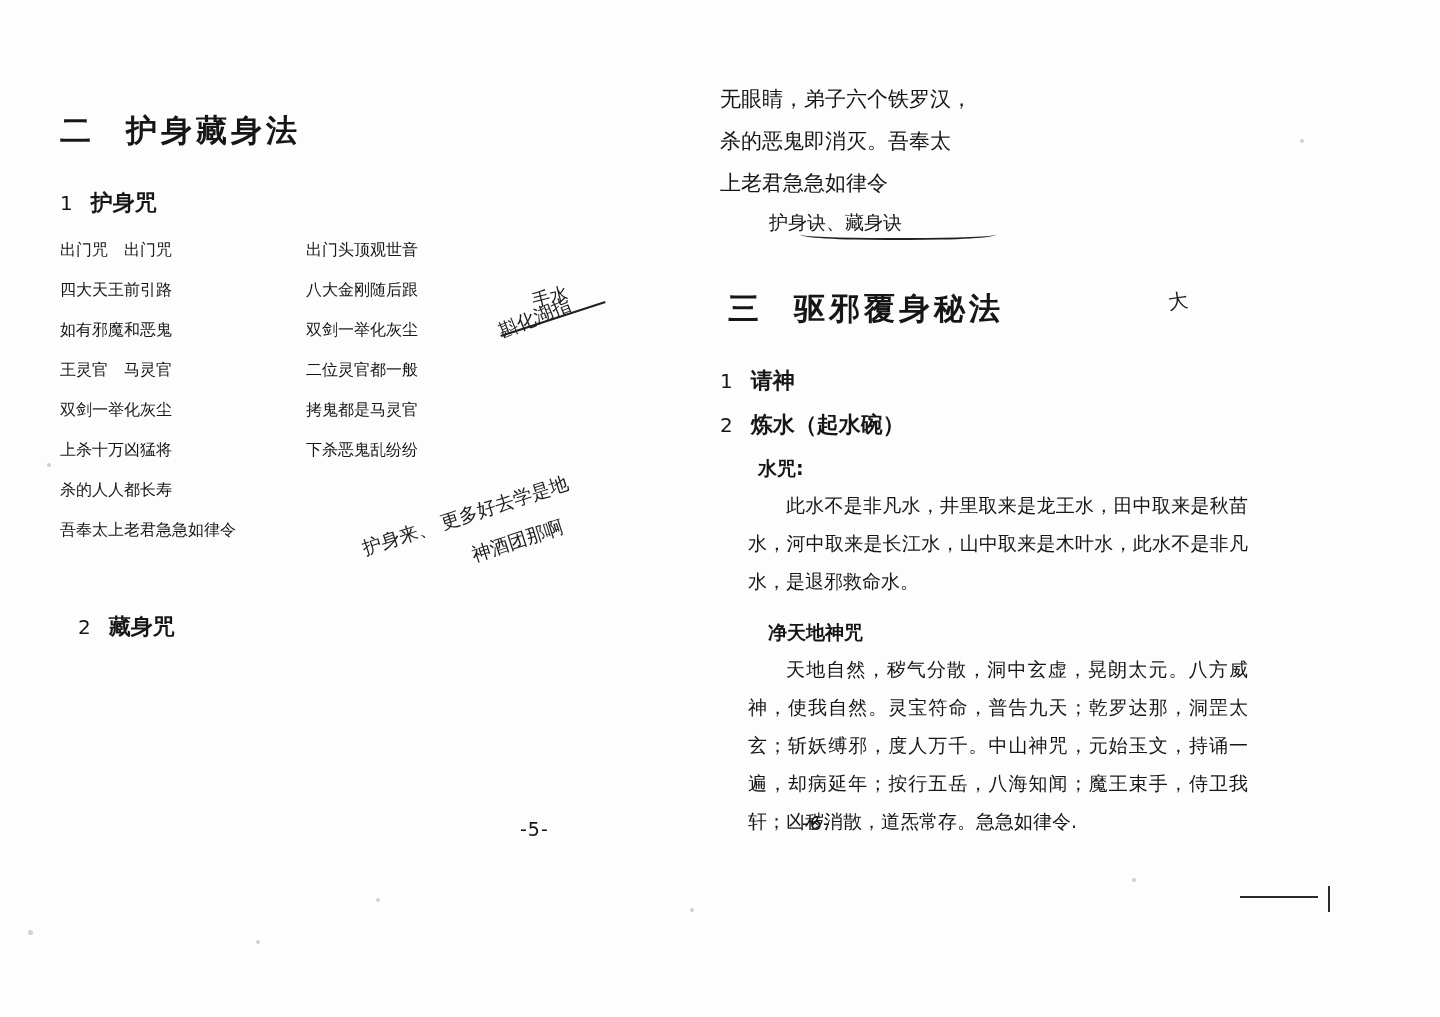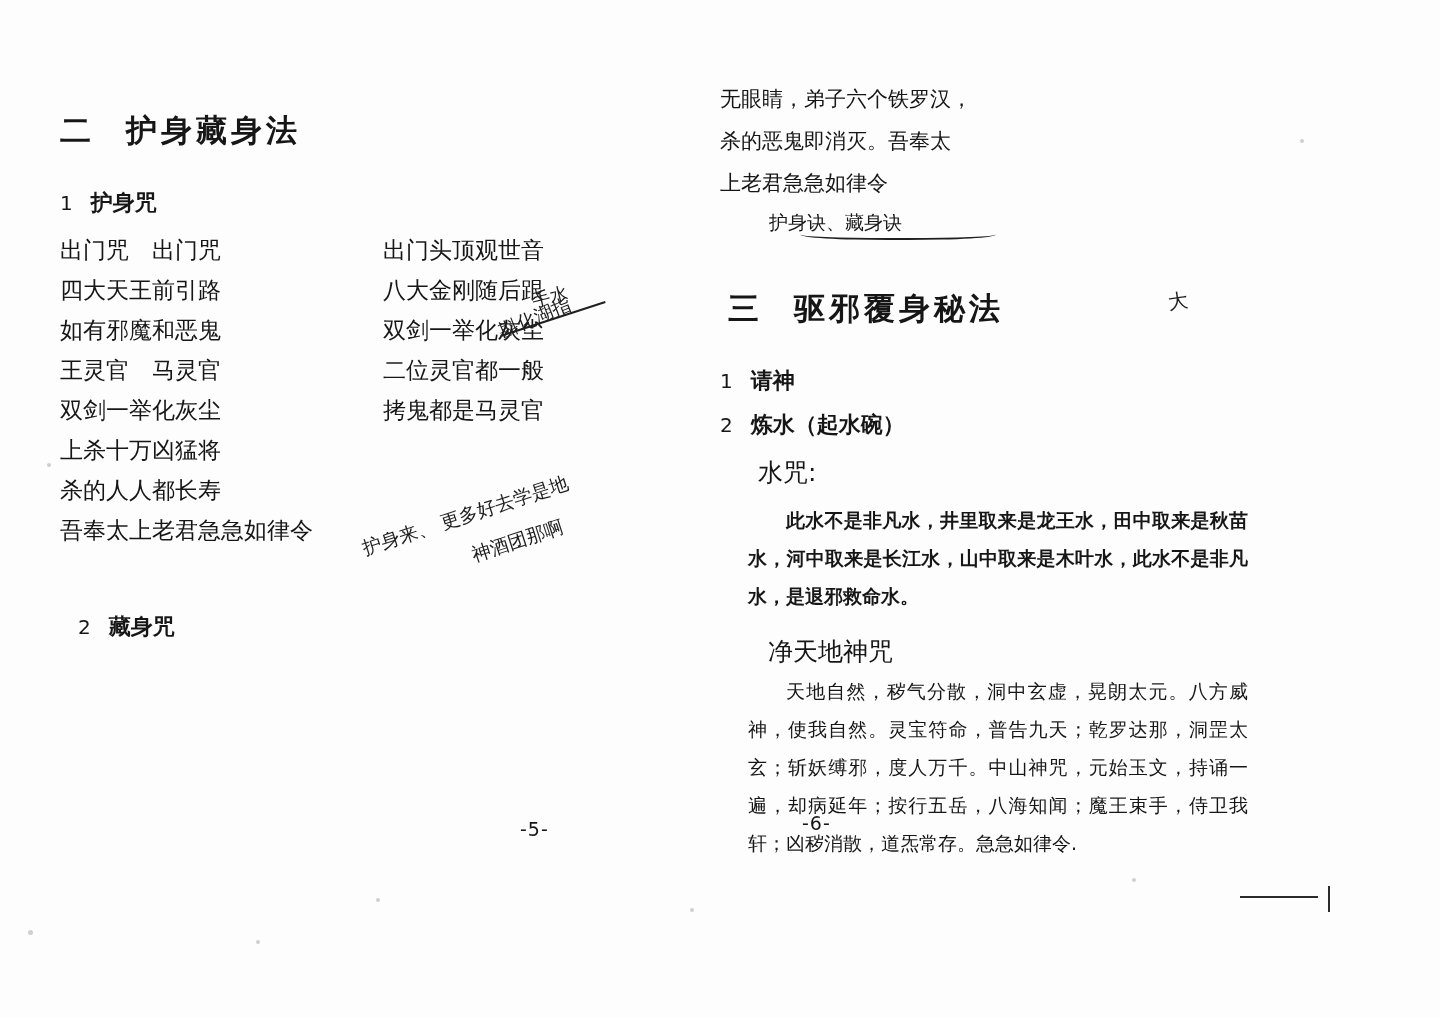--- a/index.html
+++ b/index.html
@@ -51,39 +51,39 @@
     align-items: baseline;
   }
   .sec-num { margin-right: 18px; font-weight: normal; font-size: 20px; }
 
   .two-col {
     display: flex;
     gap: 70px;
     margin-top: 12px;
   }
   .col-lines div {
-    font-size: 23px;
+    font-size: 16px;
     line-height: 40px;
     white-space: nowrap;
   }
   .body-para {
     font-size: 20px;
     line-height: 43px;
     text-align: justify;
     text-indent: 2em;
   }
   .small-para {
     font-size: 19px;
     line-height: 38px;
     text-align: justify;
     text-indent: 2em;
   }
   .label-line {
-    font-size: 25px;
-    font-weight: normal;
+    font-size: 19px;
+    font-weight: bold;
     margin-top: 8px;
   }
   .verse div {
     font-size: 21px;
     line-height: 42px;
   }
   .page-num {
     position: absolute;
     font-size: 19px;
     letter-spacing: 1px;
@@ -167,20 +167,21 @@
         <div>上杀十万凶猛将</div>
         <div>杀的人人都长寿</div>
         <div>吾奉太上老君急急如律令</div>
       </div>
       <div class="col-lines">
         <div>出门头顶观世音</div>
         <div>八大金刚随后跟</div>
         <div>双剑一举化灰尘</div>
         <div>二位灵官都一般</div>
         <div>拷鬼都是马灵官</div>
+        <div>下杀恶鬼乱纷纷</div>
       </div>
     </div>
 
     <div class="sec-head" style="margin-top:62px;margin-left:18px;">
       <span class="sec-num">2</span>
       <span>藏身咒</span>
     </div>
 
 
     <div class="page-num" style="left:460px;top:818px;">-5-</div>
@@ -213,21 +214,21 @@
       <span class="sec-num">1</span>
       <span>请神</span>
     </div>
 
     <div class="sec-head" style="margin-top:14px;">
       <span class="sec-num">2</span>
       <span>炼水（起水碗）</span>
     </div>
 
     <div class="label-line" style="margin-top:16px;margin-left:38px;">水咒:</div>
-    <div class="small-para" style="margin-top:12px;margin-left:28px;width:500px;font-weight:bold;">此水不是非凡水，井里取来是龙王水，田中取来是秋苗水，河中取来是长江水，山中取来是木叶水，此水不是非凡水，是退邪救命水。</div>
+    <div class="small-para" style="margin-top:4px;margin-left:28px;width:500px;">此水不是非凡水，井里取来是龙王水，田中取来是秋苗水，河中取来是长江水，山中取来是木叶水，此水不是非凡水，是退邪救命水。</div>
 
     <div class="label-line" style="margin-top:20px;margin-left:48px;">净天地神咒</div>
     <div class="small-para" style="margin-top:4px;margin-left:28px;width:500px;">天地自然，秽气分散，洞中玄虚，晃朗太元。八方威神，使我自然。灵宝符命，普告九天；乾罗达那，洞罡太玄；斩妖缚邪，度人万千。中山神咒，元始玉文，持诵一遍，却病延年；按行五岳，八海知闻；魔王束手，侍卫我轩；凶秽消散，道炁常存。急急如律令.</div>
 
     <div class="page-num" style="left:82px;top:812px;">-6-</div>
   </div>
 
   <div class="hw-underline" style="left:800px;top:228px;width:196px;height:10px;"></div>
   <div class="hand rot8" style="left:1168px;top:288px;font-size:20px;">大</div>
 

